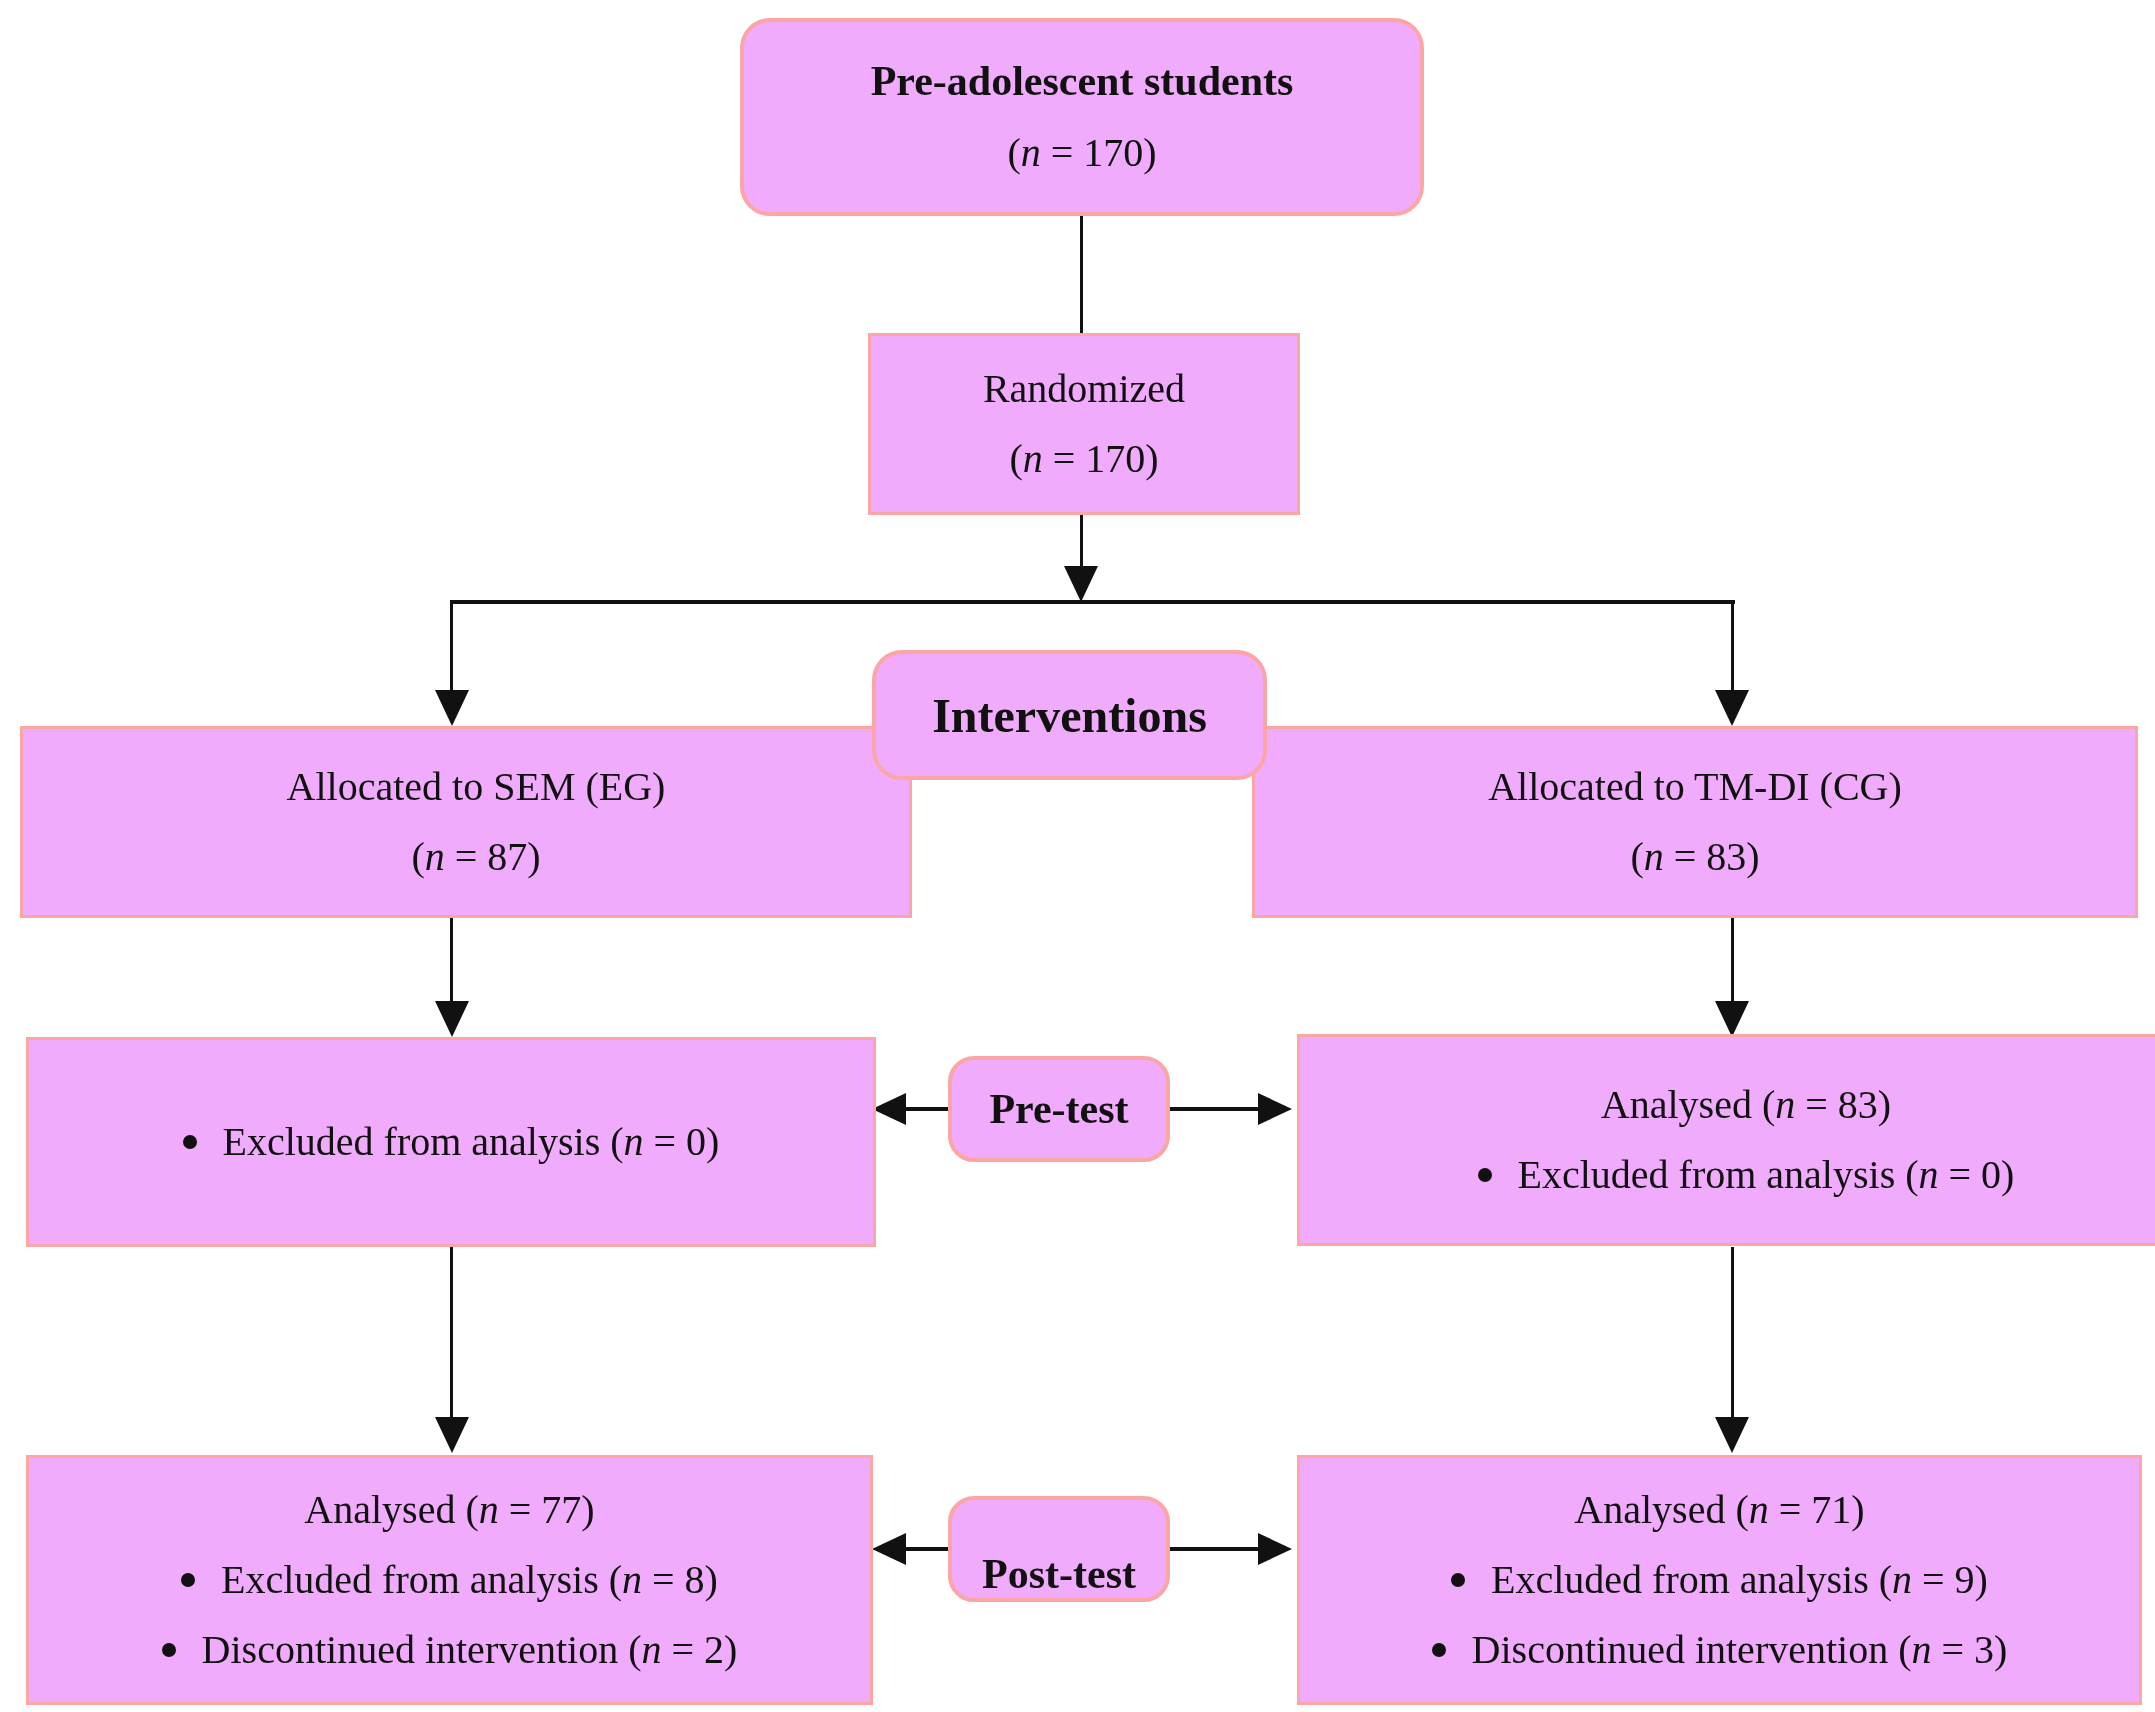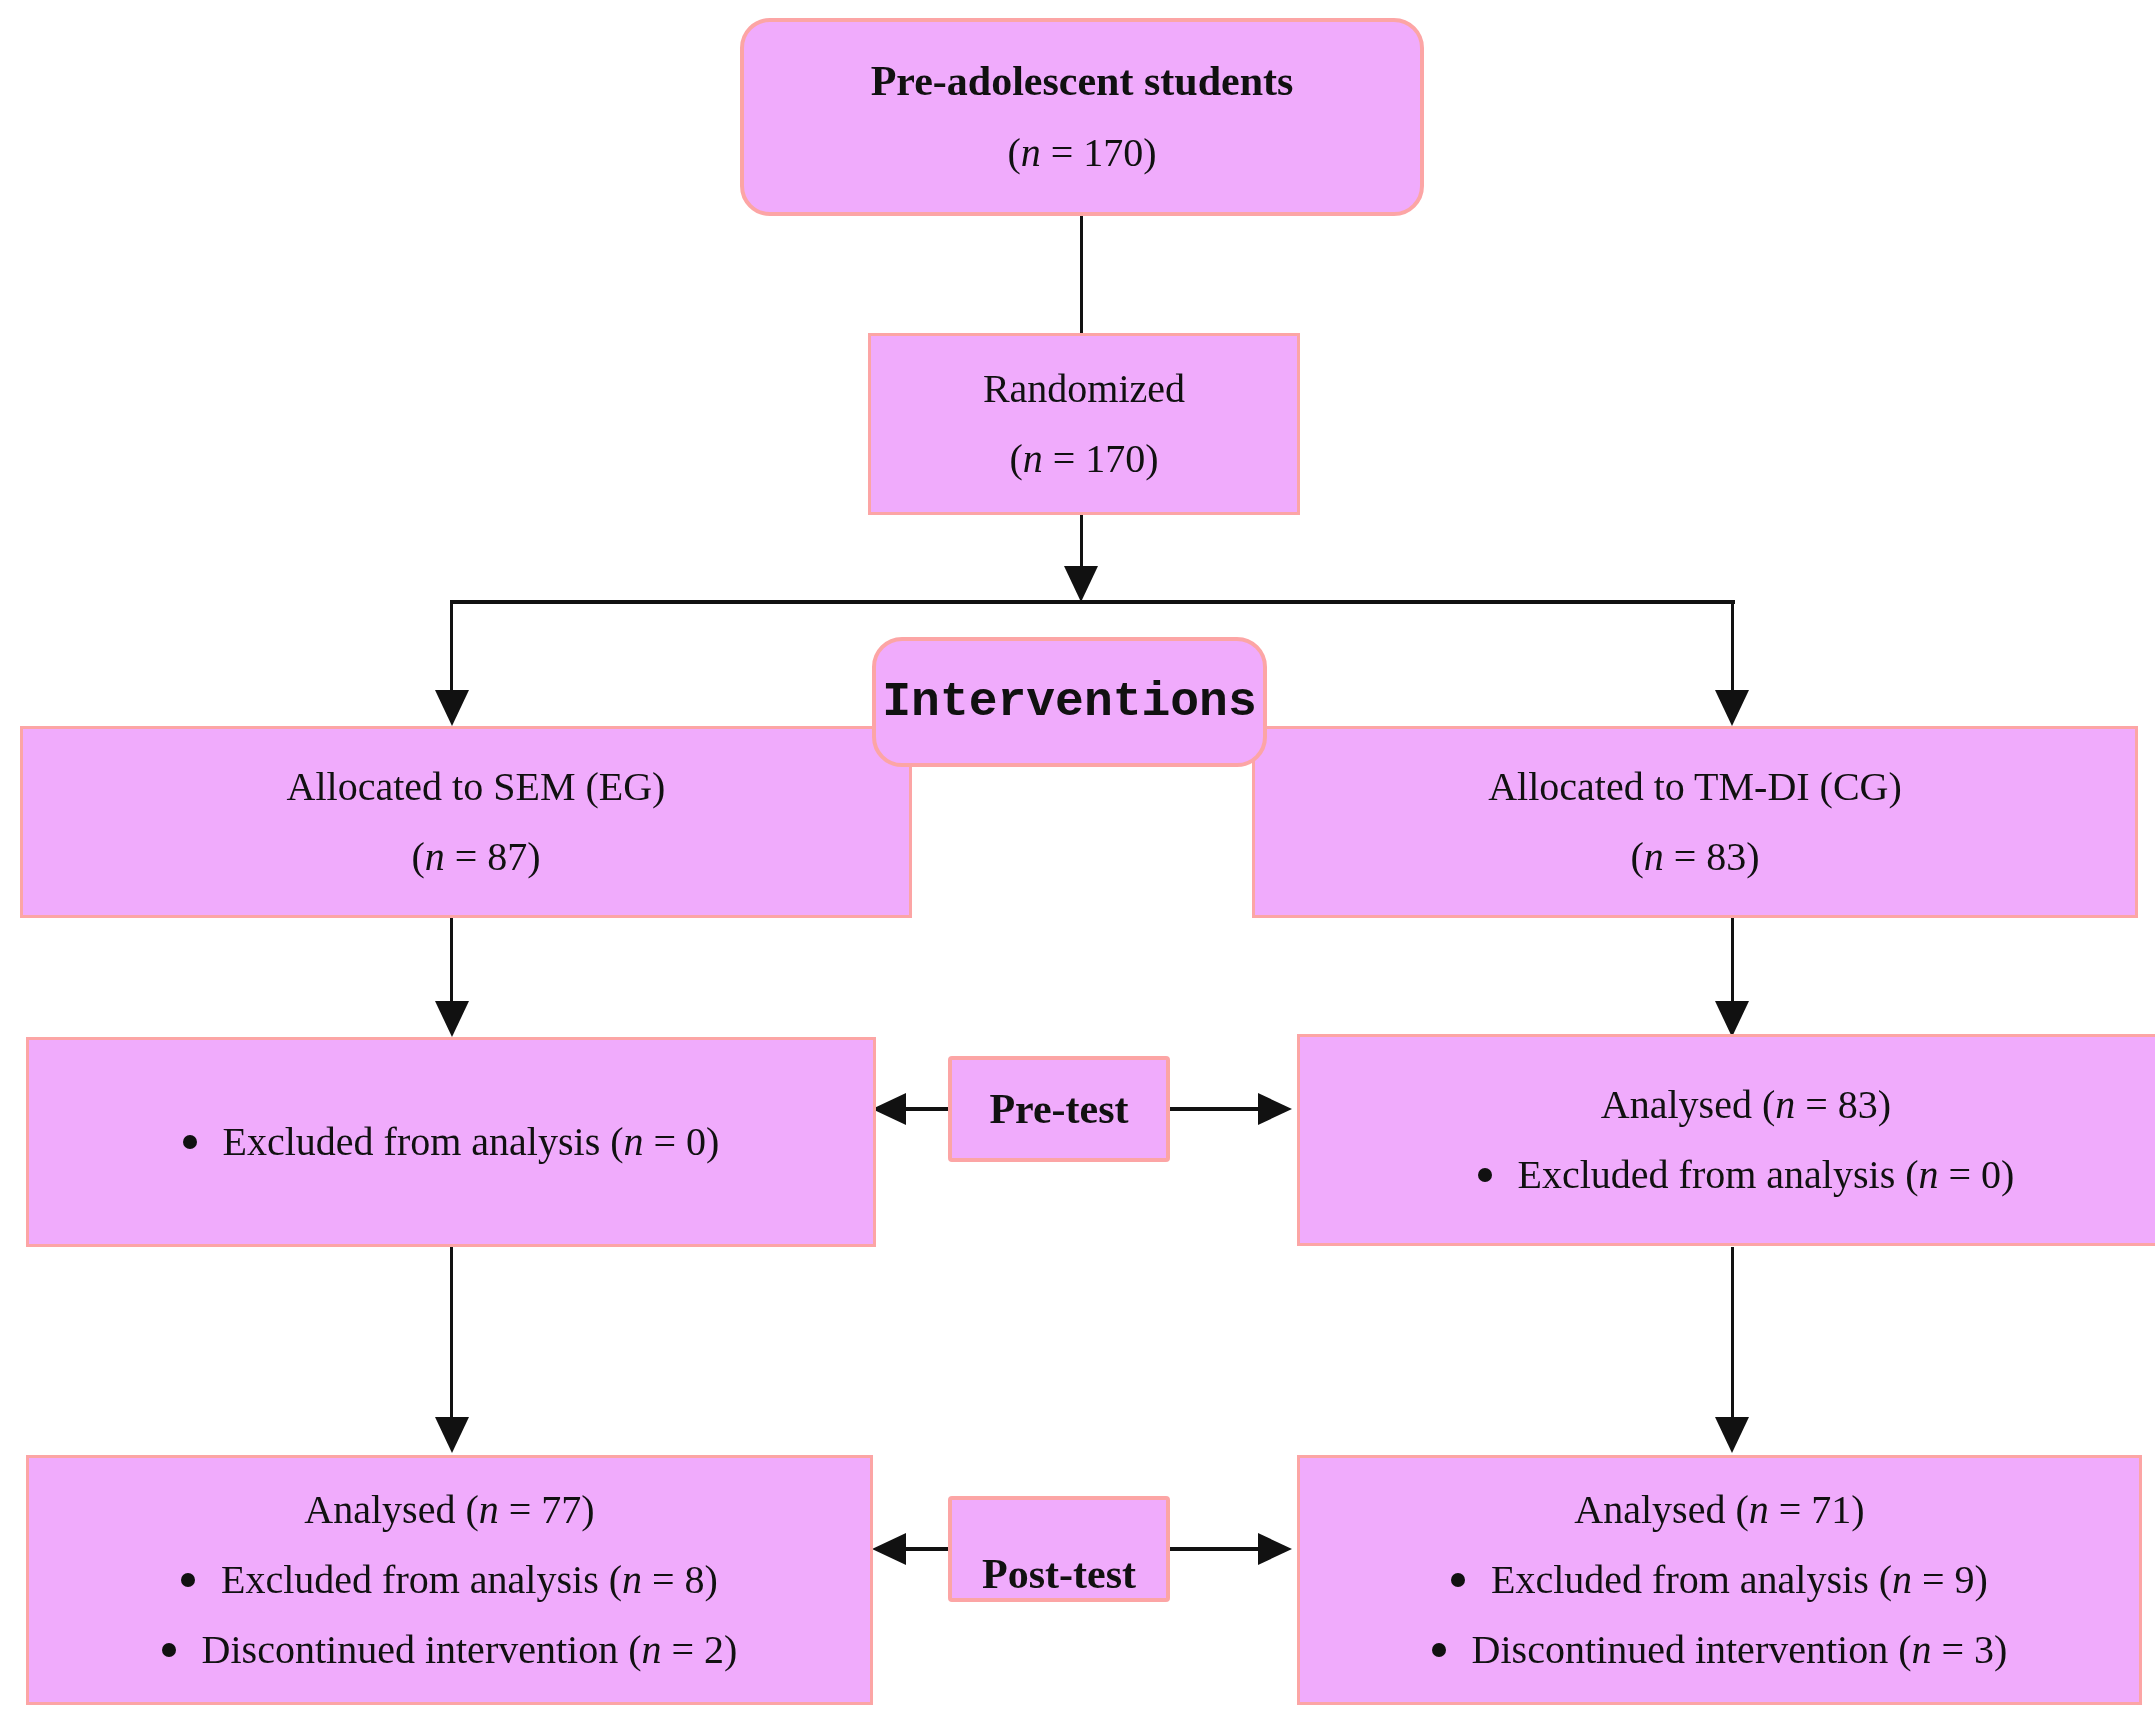--- a/index.html
+++ b/index.html
@@ -26,21 +26,21 @@
     justify-content: center;
     align-items: center;
     text-align: center;
     z-index: 2;
   }
   .rounded {
     border-radius: 30px;
     border-width: 4px;
   }
   .pill {
-    border-radius: 4px;
+    border-radius: 26px;
     border-width: 4px;
     z-index: 6;
   }
   .box .line {
     font-size: 40px;
     line-height: 1.75;
     white-space: nowrap;
   }
   .box .title-bold {
     font-weight: bold;
@@ -159,21 +159,21 @@
   <div class="box" id="alloc-left-box" style="left:20px; top:726px; width:892px; height:192px;padding-left:20px;">
     <div class="line">Allocated to SEM (EG)</div>
     <div class="line">(<span class="it">n</span> = 87)</div>
   </div>
 
   <div class="box" id="alloc-right-box" style="left:1252px; top:726px; width:886px; height:192px;">
     <div class="line">Allocated to TM-DI (CG)</div>
     <div class="line">(<span class="it">n</span> = 83)</div>
   </div>
 
-  <div class="box rounded" id="interventions-box" style="left:872px; top:637px; width:395px; height:130px; z-index:6;font-family:Liberation Mono, monospace;">
+  <div class="box rounded" id="interventions-box" style="left:872px; top:650px; width:395px; height:130px; z-index:6;">
     <div class="label">Interventions</div>
   </div>
 
   <div class="box" id="pretest-left-box" style="left:26px; top:1037px; width:850px; height:210px;">
     <div class="bullet-row">
       <span class="dot"></span>
       <span>Excluded from analysis (<span class="it">n</span> = 0)</span>
     </div>
   </div>
 

